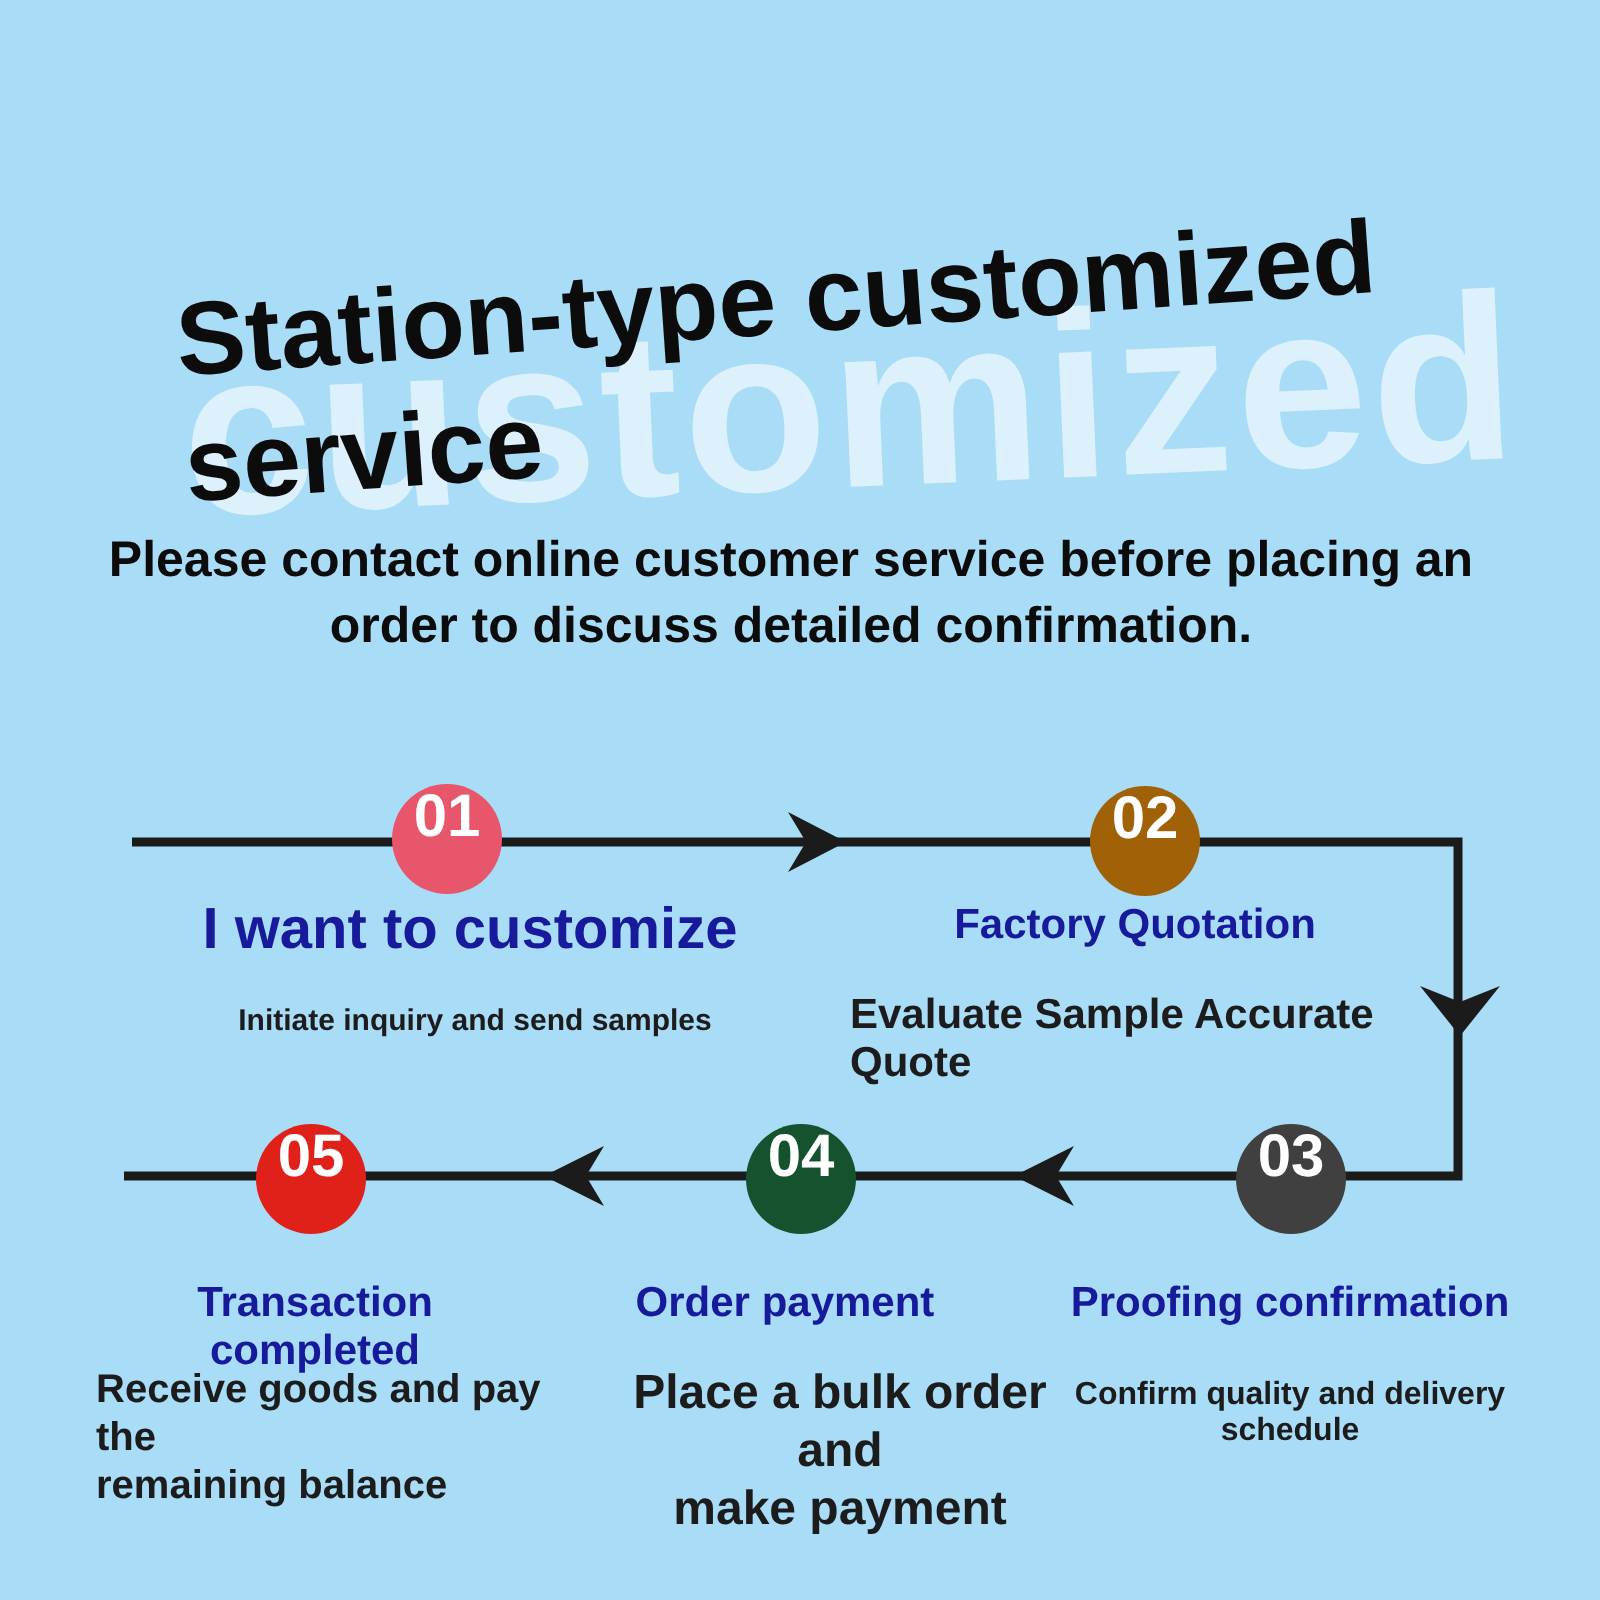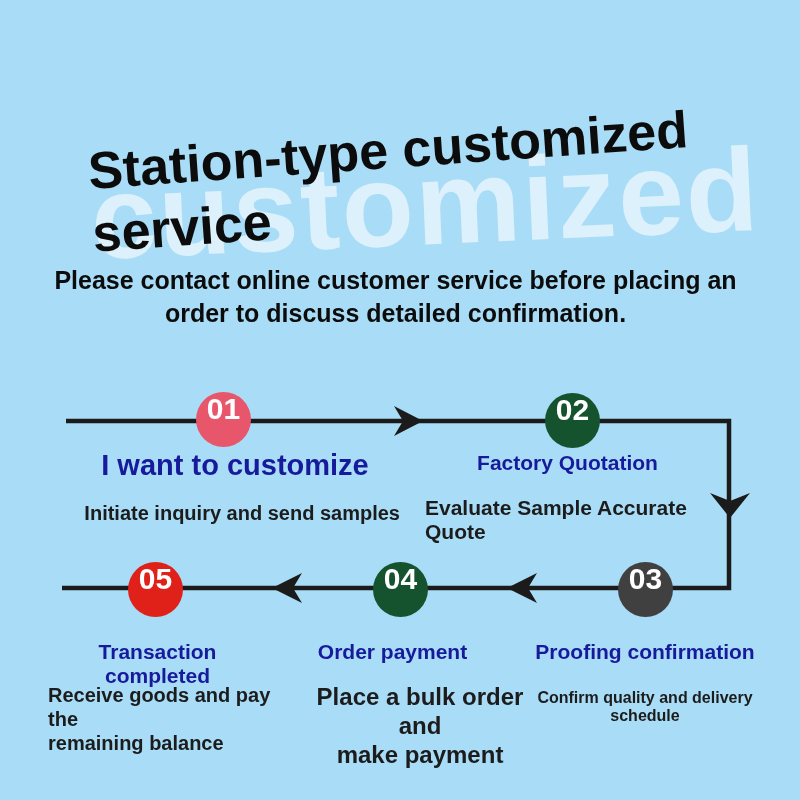--- a/index.html
+++ b/index.html
@@ -42,21 +42,21 @@
     position:absolute;font-weight:bold;color:#181a9c;text-align:center;z-index:3;
   }
   .t1{left:60px;top:449px;width:350px;font-size:29px;}
   .t2{left:450px;top:451px;width:235px;font-size:21px;}
   .t3{left:520px;top:640px;width:250px;font-size:21px;}
   .t4{left:305px;top:640px;width:175px;font-size:21px;}
   .t5{left:45px;top:640px;width:225px;font-size:21px;}
   .step-desc{
     position:absolute;font-weight:bold;color:#1c1c1c;z-index:3;white-space:pre-line;
   }
-  .d1{left:75px;top:502px;width:325px;font-size:20px;text-align:right;}
+  .d1{left:75px;top:502px;width:325px;font-size:15px;text-align:center;}
   .d2{left:425px;top:496px;width:290px;font-size:21px;}
   .d3{left:512px;top:689px;width:266px;font-size:16px;text-align:center;}
   .d4{left:310px;top:683px;width:220px;font-size:24px;text-align:center;line-height:1.2;}
   .d5{left:48px;top:683px;width:240px;font-size:20px;text-align:left;line-height:1.2;}
 </style>
 </head>
 <body>
 
 <div class="canvas">
 
@@ -77,21 +77,21 @@
     <path d="M66 421 H729 V588 H62" fill="none" stroke="#1b1b1b" stroke-width="4.5"></path>
     <polygon points="423,421 394,406 403,421 394,436" fill="#1b1b1b"></polygon>
     <polygon points="730,518 710,493 730,501 750,493" fill="#1b1b1b"></polygon>
     <polygon points="507,588 537,573 528,588 537,603" fill="#1b1b1b"></polygon>
     <polygon points="272,588 302,573 293,588 302,603" fill="#1b1b1b"></polygon>
   </svg>
 
   <div class="circle c1" style="background-color: rgb(232, 86, 108);">
     <span>01</span>
   </div>
-  <div class="circle c2" style="background-color: #14532d;">
+  <div class="circle c2" style="background-color: #a16207;">
     <span>02</span>
   </div>
   <div class="circle c3" style="background-color: #404040;">
     <span>03</span>
   </div>
   <div class="circle c4" style="background-color: #14532d;">
     <span>04</span>
   </div>
   <div class="circle c5" style="background-color: rgb(224, 33, 26);">
     <span>05</span>

